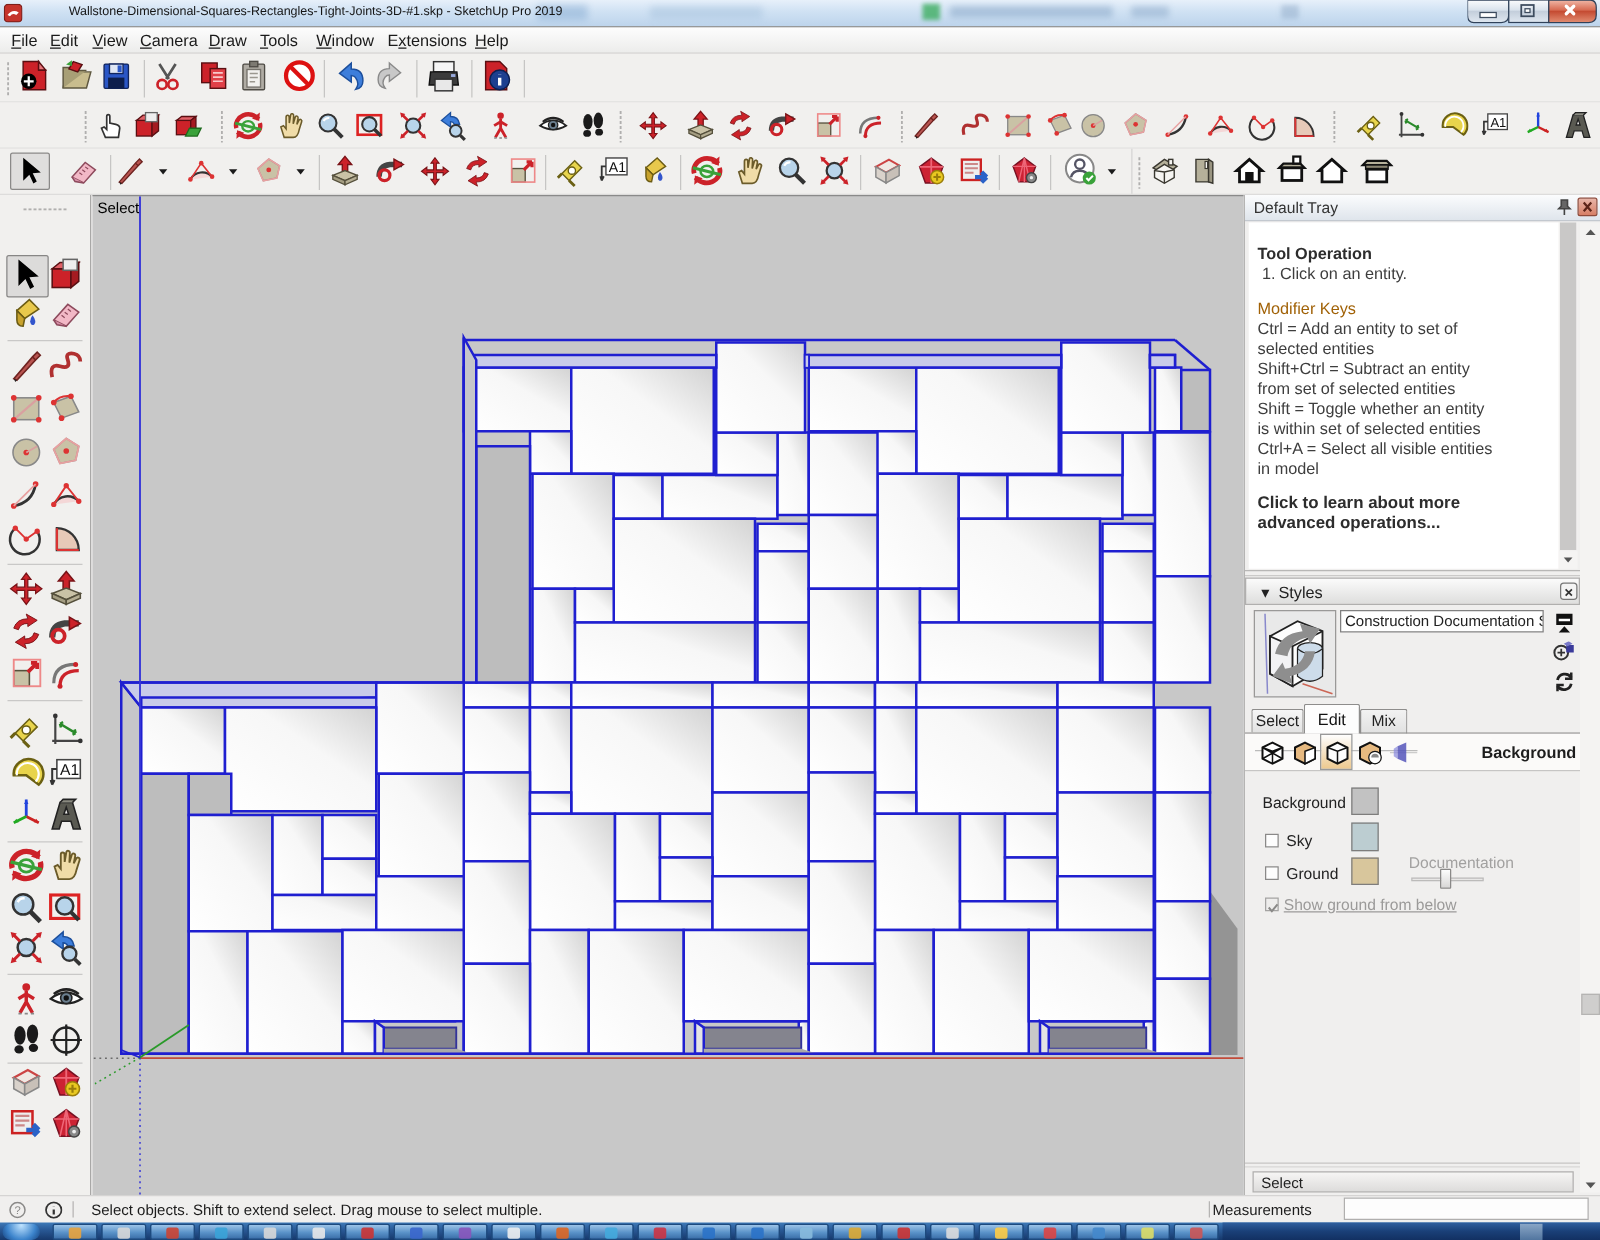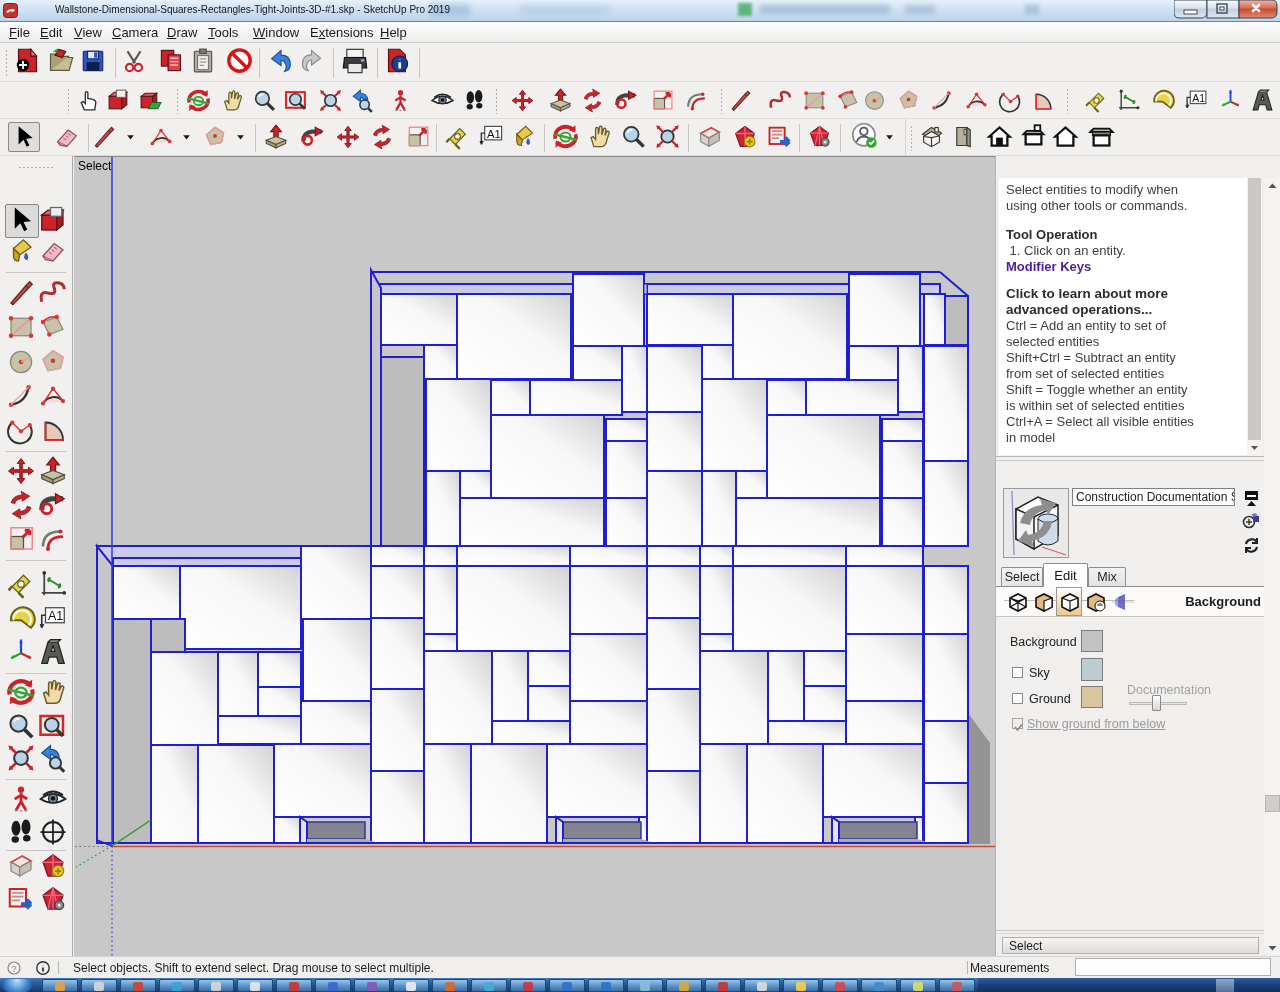--- a/index.html
+++ b/index.html
@@ -934,28 +934,38 @@
 <line x1="112" y1="156" x2="112" y2="845" stroke="#3535d8" stroke-width="1.5"></line>
 <line x1="112" y1="845.5" x2="995" y2="845.5" stroke="#c24b3a" stroke-width="1.5"></line>
 <line x1="75" y1="845.5" x2="112" y2="845.5" stroke="#6a6a6a" stroke-width="1.2" stroke-dasharray="1.5,3"></line>
 <line x1="112" y1="845" x2="112" y2="956" stroke="#3535d8" stroke-width="1.2" stroke-dasharray="1.5,3"></line>
 <line x1="112" y1="845" x2="151" y2="819" stroke="#2a9a2a" stroke-width="1.5"></line>
 <line x1="112" y1="845" x2="76" y2="866" stroke="#2a9a2a" stroke-width="1.2" stroke-dasharray="1.5,3"></line>
 <line x1="97" y1="839" x2="112" y2="845" stroke="#1f1fd0" stroke-width="1.5"></line>
     </svg>
 </div>
 <div id="tray">
+ <div class="abs" style="left:0;top:0;width:285px;height:21px;background:linear-gradient(#fbfcfd,#dfe5ec);border-bottom:1px solid #c3c8cf;">
+  <span style="position:absolute;left:7px;top:3px;font-size:12.5px;color:#333">Default Tray</span>
+  <svg class="abs" style="left:249px;top:3px" width="13" height="14" viewBox="0 0 13 14">
+        <path d="M4 1 h5 v5 l2 2 H2 l2 -2 Z M6.5 8 v5" stroke="#444" stroke-width="1.3" fill="#666"></path>
+      </svg>
+  <div class="abs" style="left:266px;top:2px;width:16px;height:15px;background:linear-gradient(#e8b5a8,#d77f66);border:1px solid #8e4a3a;border-radius:2px;">
+   <svg width="14" height="13" viewBox="0 0 14 13">
+          <path d="M4 3 L10 10 M10 3 L4 10" stroke="#5d2519" stroke-width="1.8"></path>
+        </svg>
+  </div>
+ </div>
  <div class="abs" style="left:3px;top:22px;width:248px;height:277px;background:#fff;"></div>
  <div class="abs" style="left:10px;top:26px;width:206px;font-size:13px;color:#3e3e3e;line-height:16px;">
-  <div>Select entities to modify when<br>using other tools or commands.</div>
   <div style="font-weight:bold;font-size:13px;color:#2d2d2d;margin-top:13px">Tool Operation</div>
   <div>&nbsp;1. Click on an entity.</div>
-  <div style="font-weight:bold;font-size:13px;color:#4c1d95;margin-top:0">Modifier Keys</div>
+  <div style="font-weight:normal;font-size:13px;color:#a16207;margin-top:12px">Modifier Keys</div>
+  <div>Ctrl = Add an entity to set of<br>selected entities<br>Shift+Ctrl = Subtract an entity<br>from set of selected entities<br>Shift = Toggle whether an entity<br>is within set of selected entities<br>Ctrl+A = Select all visible entities<br>in model</div>
   <div style="font-weight:bold;font-size:13.5px;color:#2d2d2d;margin-top:11px">Click to learn about more<br>advanced operations...</div>
-  <div>Ctrl = Add an entity to set of<br>selected entities<br>Shift+Ctrl = Subtract an entity<br>from set of selected entities<br>Shift = Toggle whether an entity<br>is within set of selected entities<br>Ctrl+A = Select all visible entities<br>in model</div>
  </div>
 
  <div class="abs" style="left:251px;top:22px;width:15px;height:277px;background:#f2f1f0;">
   <div class="abs" style="left:1px;top:0;width:13px;height:262px;background:#c9c8c7;"></div>
   <div class="abs" style="left:0;top:263px;width:15px;height:14px;background:#f5f4f3;">
    <svg width="15" height="14">
           <path d="M4 5 L7.5 9 L11 5 Z" fill="#555"></path>
         </svg>
   </div>
  </div>
@@ -965,20 +975,28 @@
         <path d="M4.5 8 L8.5 3.5 L12.5 8 Z" fill="#555"></path>
       </svg>
   <div class="abs" style="left:1px;top:617px;width:15px;height:17px;background:#cfcecd;border:1px solid #b5b4b3;"></div>
   <svg class="abs" style="left:0;top:764px" width="17" height="12">
         <path d="M4.5 4 L8.5 8.5 L12.5 4 Z" fill="#555"></path>
       </svg>
  </div>
 
  <div class="abs" style="left:0;top:300px;width:268px;height:5px;border-top:1px solid #b8b7b6;border-bottom:1px solid #cbcac9;background:#f0efee;"></div>
 
+ <div class="abs" style="left:0;top:306px;width:268px;height:22px;background:linear-gradient(#fbfbfb,#dededd);border:1px solid #b0afae;">
+  <span style="position:absolute;left:12px;top:3px;font-size:13px;color:#222">▾&nbsp; Styles</span>
+  <div class="abs" style="left:251px;top:3px;width:14px;height:14px;border:1px solid #777;border-radius:3px;background:#f4f4f4;">
+   <svg width="12" height="12">
+          <path d="M3.5 3.5 L8.5 8.5 M8.5 3.5 L3.5 8.5" stroke="#333" stroke-width="1.4"></path>
+        </svg>
+  </div>
+ </div>
 
  <div class="abs" style="left:7px;top:332px;width:66px;height:70px;background:#e9e9e9;border:1px solid #9a9998;">
   <svg width="64" height="68" viewBox="0 0 64 68">
    <line x1="8" y1="2" x2="10" y2="66" stroke="#8888cc" stroke-width="1.2"></line>
    <line x1="38" y1="58" x2="62" y2="66" stroke="#cc6655" stroke-width="1.2"></line>
    <path d="M12 20 L34 8 L54 16 L54 46 L30 60 L12 50 Z" fill="#fdfdfd" stroke="#222" stroke-width="1.5"></path>
    <path d="M12 20 L30 28 L30 60 L12 50 Z" fill="#f2f2f4" stroke="#222" stroke-width="1.5"></path>
    <path d="M30 28 L54 16" stroke="#222" stroke-width="1.5"></path>
    <ellipse cx="44" cy="30" rx="10" ry="5" fill="#cddcea" stroke="#222"></ellipse>
    <path d="M34 30 L34 52 Q44 60 54 52 L54 30" fill="#cddcea" stroke="#222"></path>

